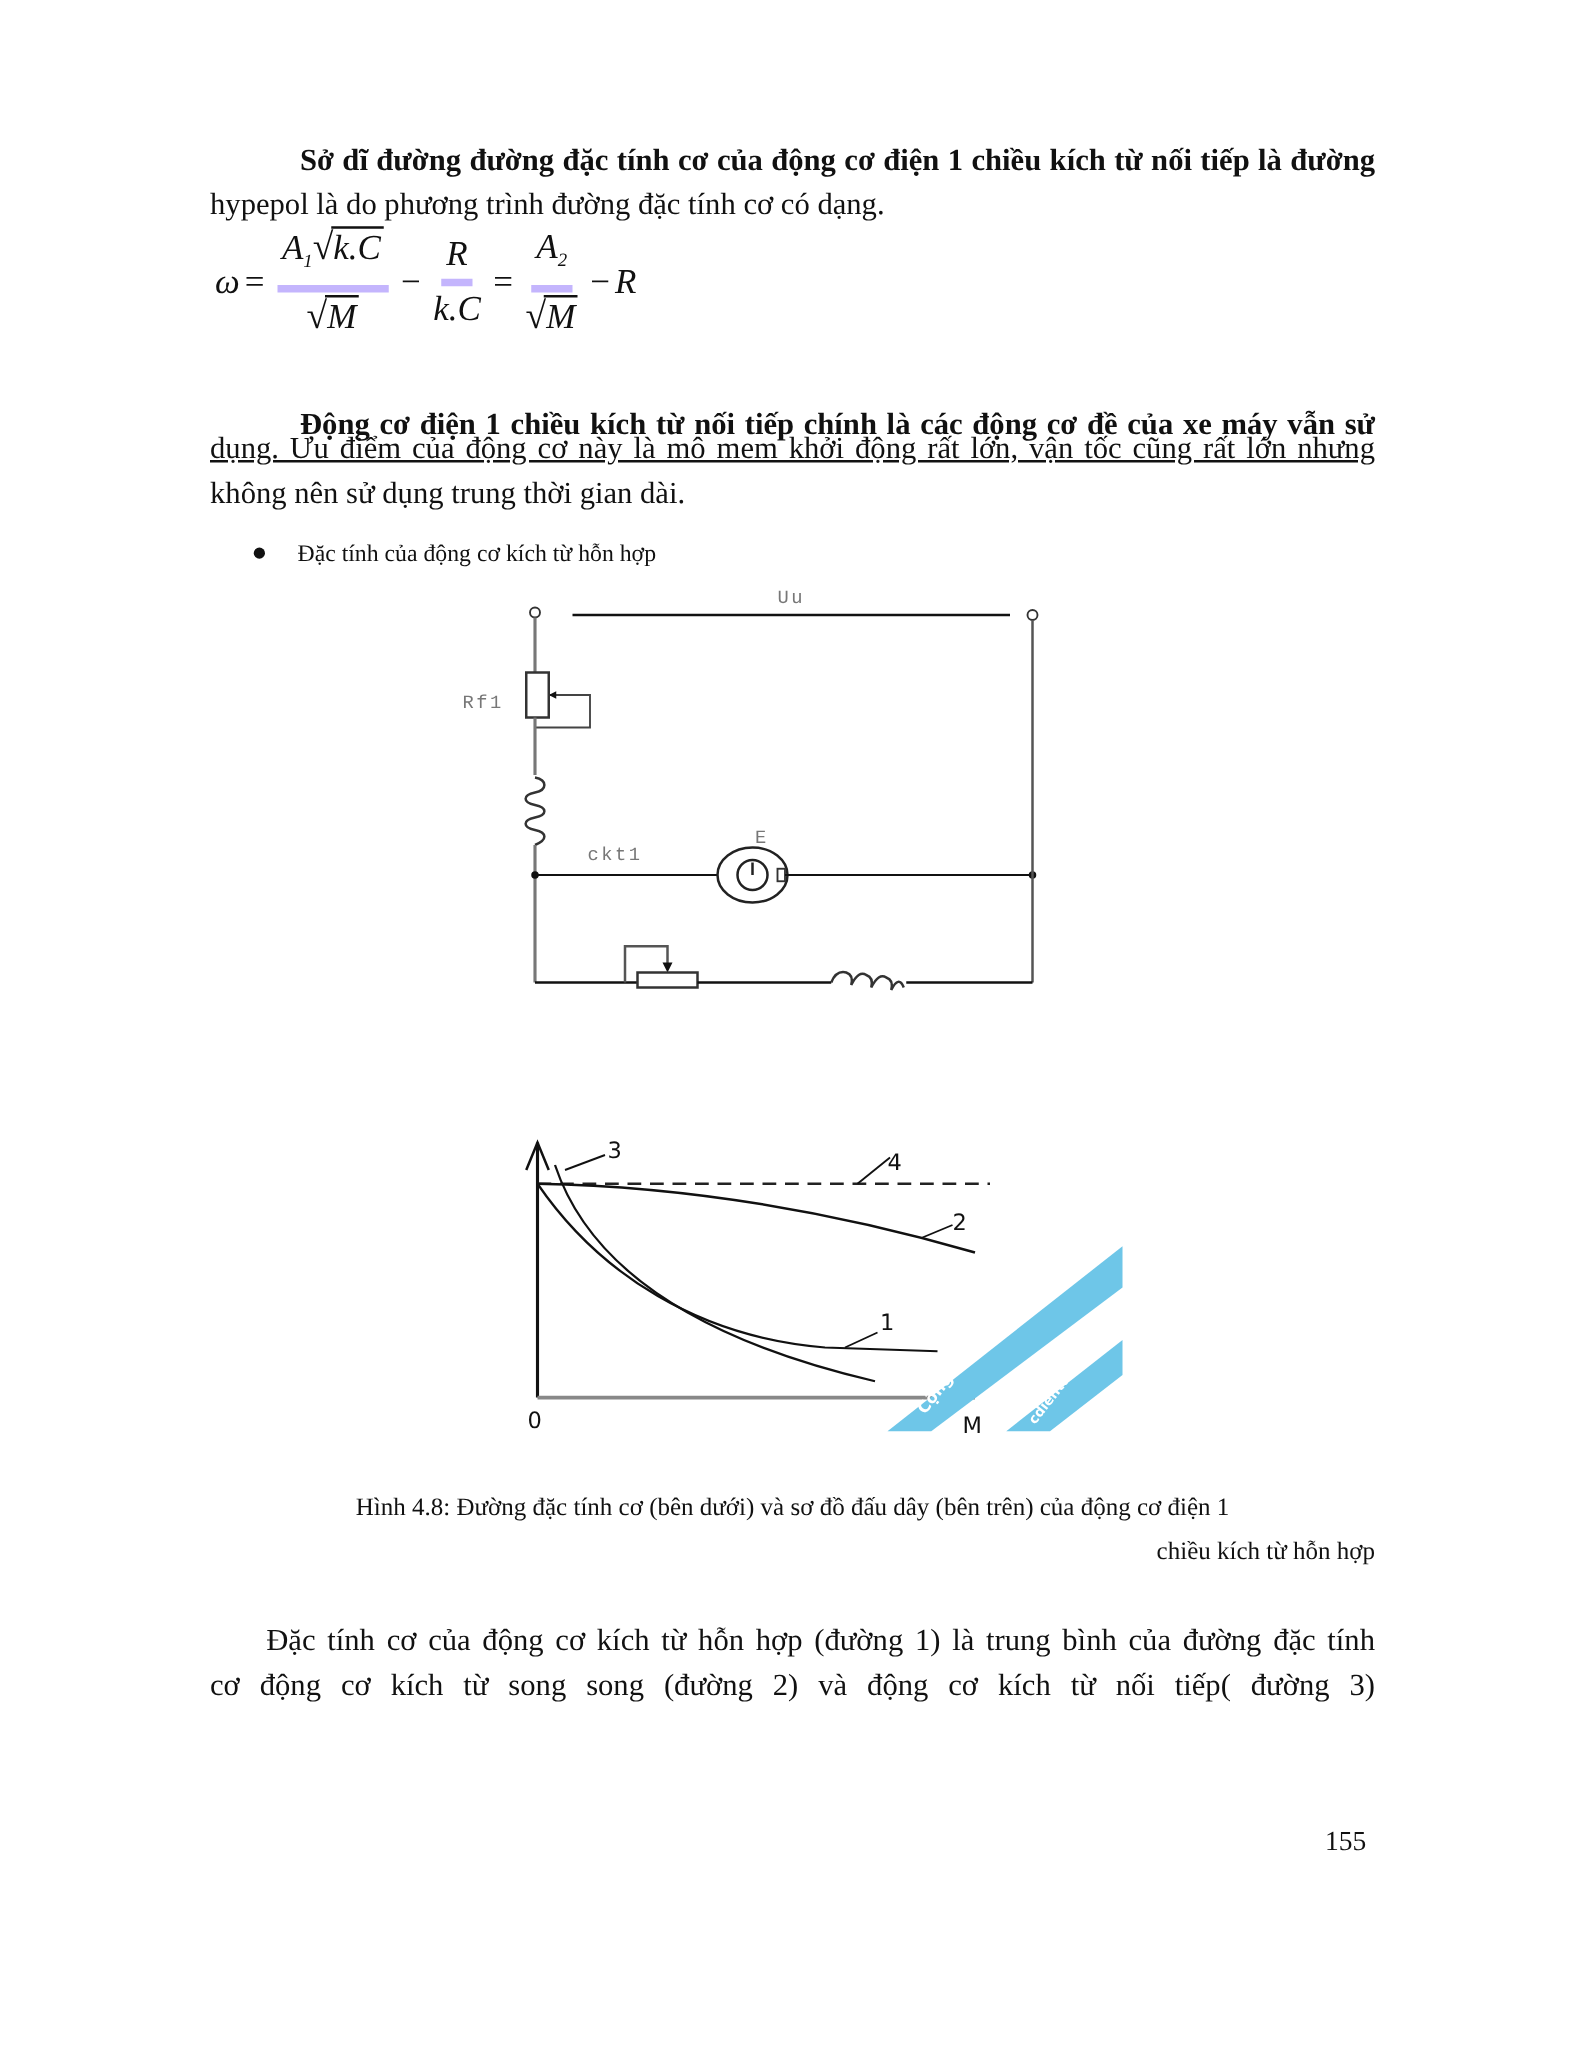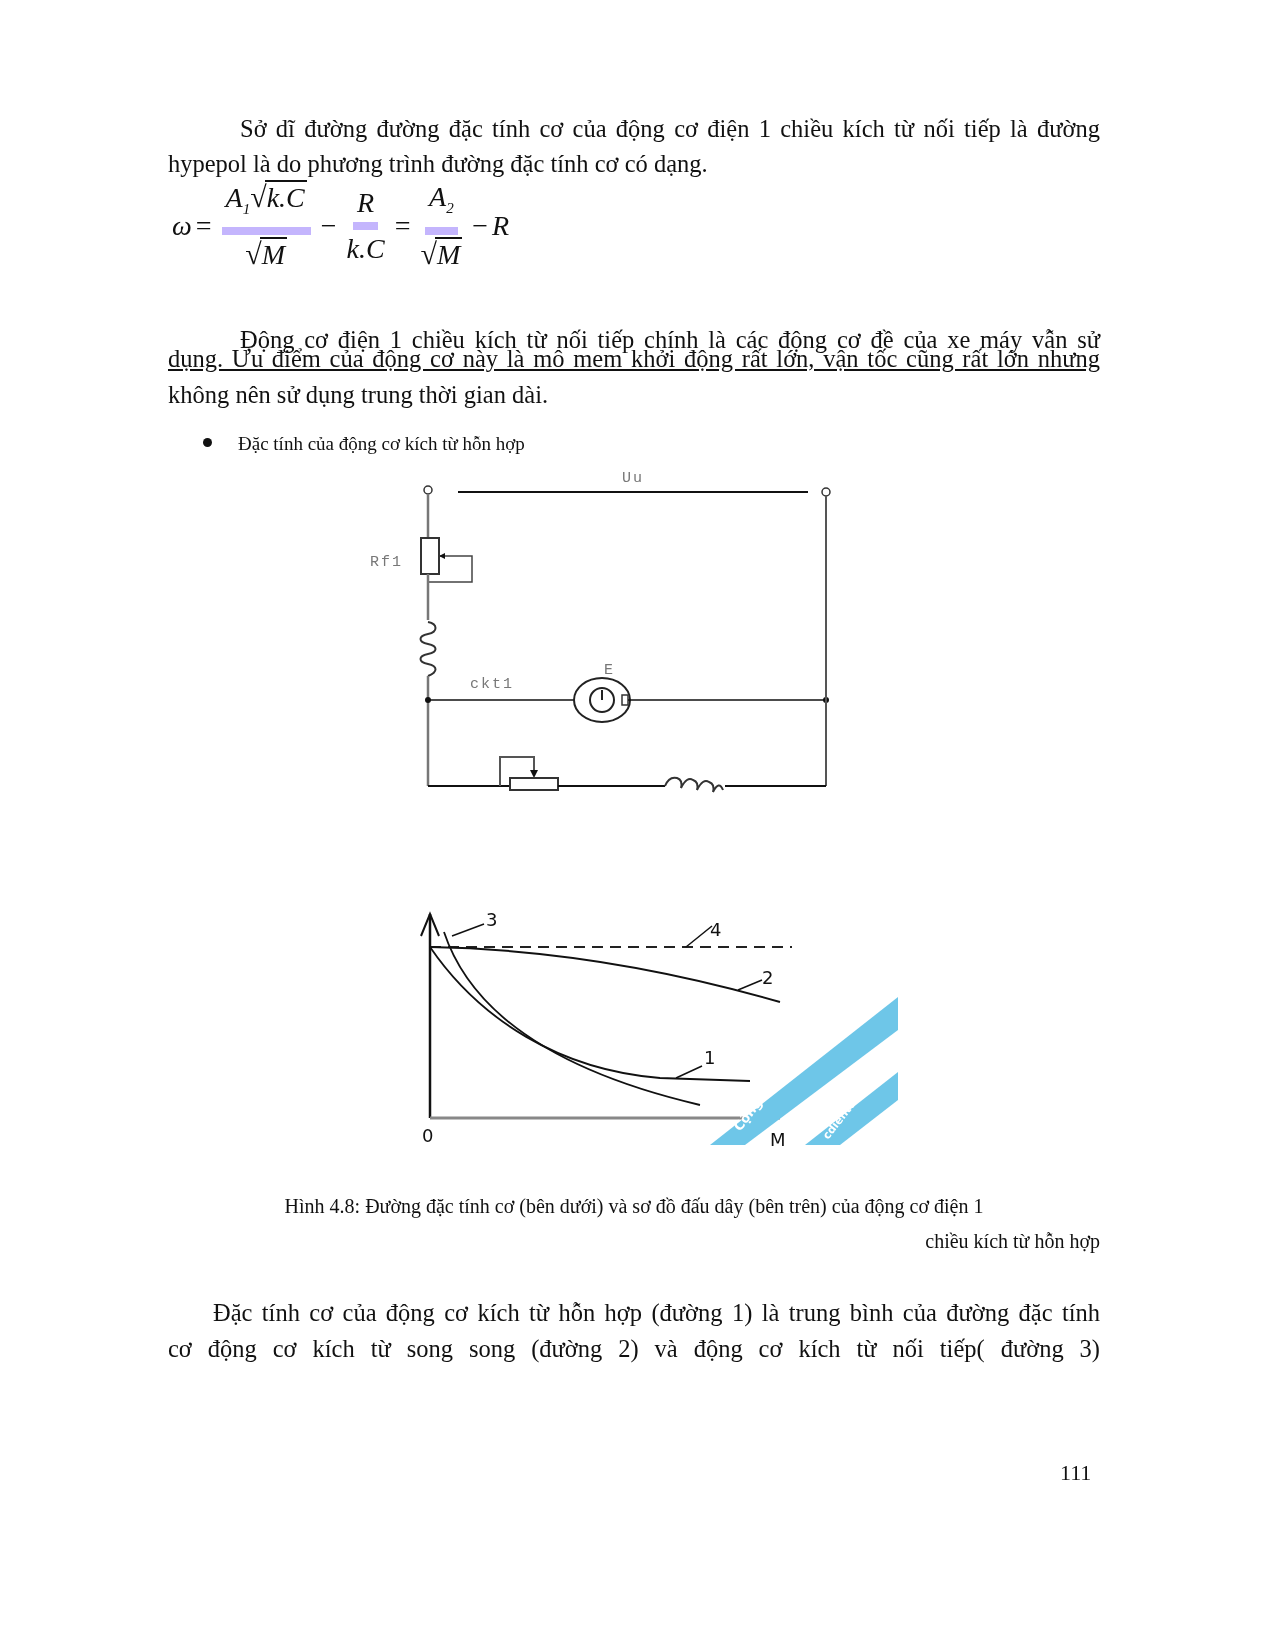--- a/index.html
+++ b/index.html
@@ -1,25 +1,25 @@
 <!DOCTYPE html>
 <html><head>
 <meta charset="utf-8">
 <style>
   html, body { margin: 0; padding: 0; background: #ffffff; }
   body { width: 1275px; height: 1650px; position: relative; overflow: hidden;
          font-family: "Liberation Serif", "DejaVu Serif", serif; color: #111; }
   .p { position: absolute; left: 168px; width: 932px; font-size: 24.5px; line-height: 35px; }
-  .indent { text-indent: 72px; }
+  .indent { text-indent: 72px; font-weight: bold; }
   .justify { text-align: justify; text-align-last: justify; }
   .last { text-align: center; text-align-last: left; }
   .formula { position: absolute; left: 172px; top: 186px; height: 80px; display: flex; align-items: center;
              font-family: "Liberation Serif", serif; font-size: 28px; font-style: italic; }
   .frac { display: inline-flex; flex-direction: column; align-items: center; margin: 0 6px; }
-  .frac .num { padding: 0 4px 2px; border-bottom: 8px solid #c4b5fd; line-height: 34px; }
+  .frac .num { padding: 0 4px 2px; border-bottom: 6px solid #c4b5fd; line-height: 34px; }
   .frac .den { padding-top: 2px; line-height: 34px; }
   .op { font-style: normal; margin: 0 4px; }
   .sqrt { border-top: 2px solid #111; padding: 0 2px; margin-left: 0; }
   .rad { font-style: normal; font-size: 30px; margin-right: -2px; }
   sub { font-size: 15px; }
   .bullet { position: absolute; left: 203px; top: 438px; width: 9px; height: 9px; border-radius: 50%; background: #111; }
   .bullet-text { position: absolute; left: 238px; top: 426px; font-size: 19px; line-height: 35px; }
   svg { position: absolute; }
   .caption { position: absolute; left: 168px; width: 932px; text-align: center; font-size: 20px; line-height: 35px; }
   .pagenum { position: absolute; left: 1060px; top: 1460px; font-size: 22px; }
@@ -134,13 +134,13 @@
     <text x="428" y="240" transform="rotate(-52 428 240)" font-family="DejaVu Sans, sans-serif" font-size="11" font-weight="bold" fill="#ffffff">cdientu.org</text>
   </g>
 </svg>
 
 <div class="caption" style="top:1189px;">Hình 4.8: Đường đặc tính cơ (bên dưới) và sơ đồ đấu dây (bên trên) của động cơ điện 1</div>
 <div class="caption" style="top:1224px;text-align:right;">chiều kích từ hỗn hợp</div>
 
 <div class="p justify" style="top:1295px; text-indent:45px;">Đặc tính cơ của động cơ kích từ hỗn hợp (đường 1) là trung bình của đường đặc tính</div>
 <div class="p justify" style="top:1331px;">cơ động cơ kích từ song song (đường 2) và động cơ kích từ nối tiếp( đường 3)</div>
 
-<div class="pagenum">111</div>
+<div class="pagenum">155</div>
 
 </body></html>

